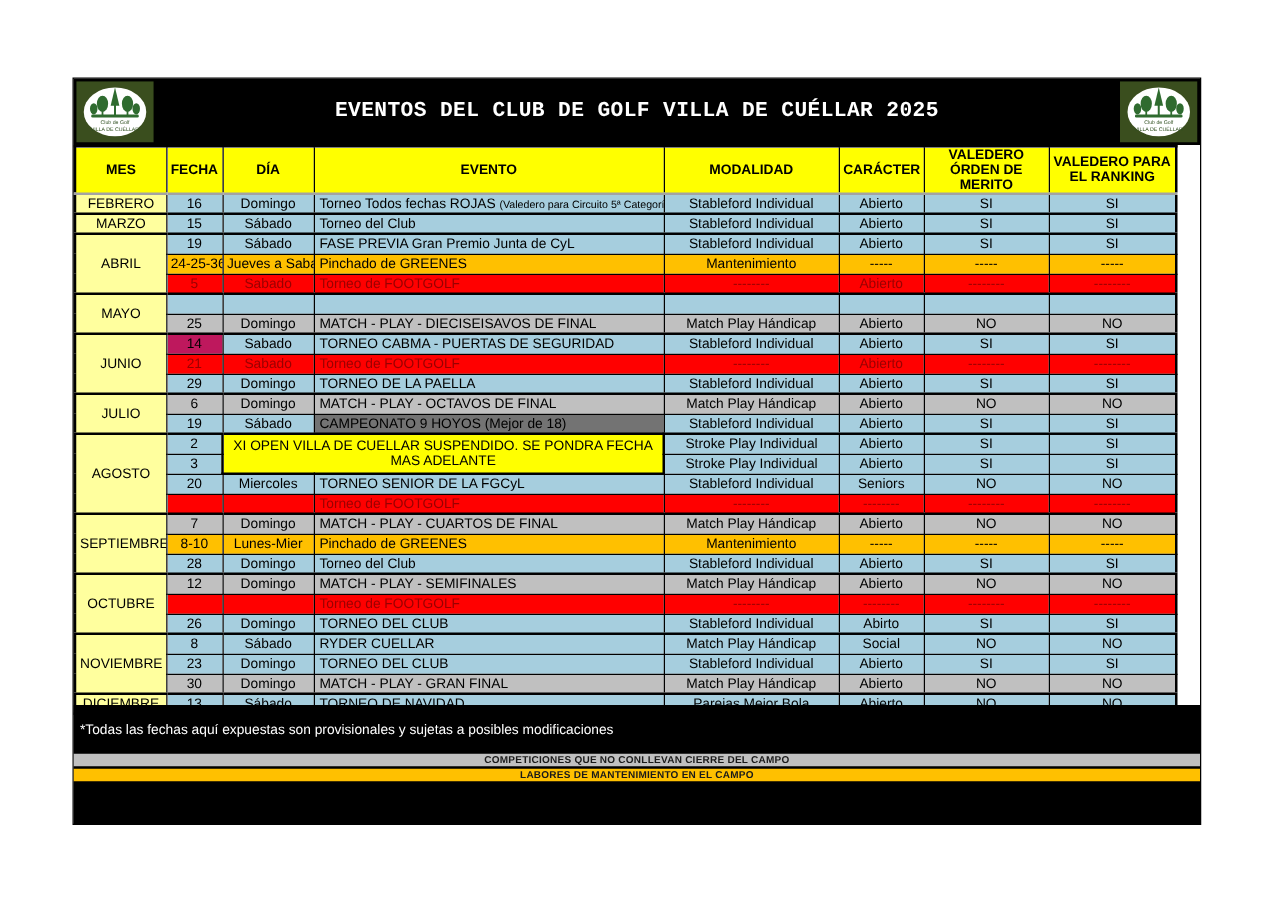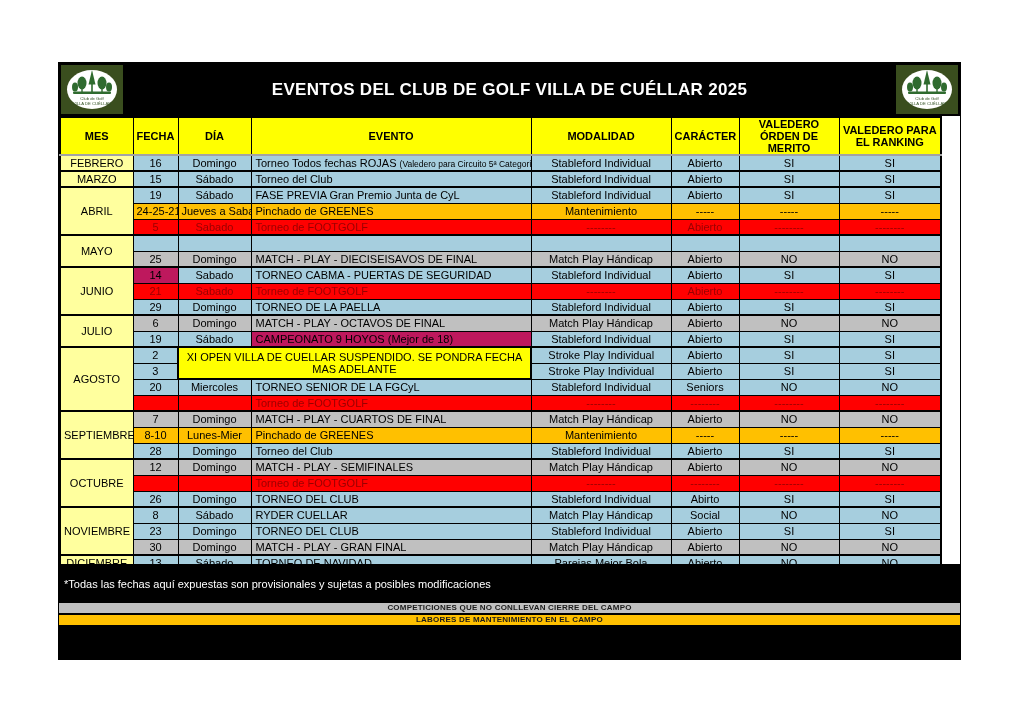--- a/index.html
+++ b/index.html
@@ -14,20 +14,21 @@
   }
   
   .titlebar {
     height:53px; background:#000; display:flex; align-items:center;
     justify-content:space-between; padding:1px 2px;
   }
   .logo { width:62px; height:49px; flex:0 0 auto; }
   .main-title {
     flex:1; text-align:center; color:#fff; font-weight:bold; font-size:17px;
     letter-spacing:0.3px;
+    font-family:Liberation Mono, monospace;
   }
   
   table.events {
     width:881px; border-collapse:collapse; table-layout:fixed;
     border:2px solid #000; font-size:11px;
   }
   .events th, .events td {
     border:1px solid #000; padding:0 3px; text-align:center; overflow:hidden;
     line-height:1.1;
   }
@@ -151,21 +152,21 @@
           <td class="month" rowspan="3" style="background: rgb(255, 255, 158);">ABRIL</td>
           <td style="background: rgb(166, 206, 222);">19</td>
           <td style="background: rgb(166, 206, 222);">Sábado</td>
           <td class="ev" style="background: rgb(166, 206, 222);"><span>FASE PREVIA Gran Premio Junta de CyL</span></td>
           <td style="background: rgb(166, 206, 222);">Stableford Individual</td>
           <td style="background: rgb(166, 206, 222);">Abierto</td>
           <td style="background: rgb(166, 206, 222);">SI</td>
           <td style="background: rgb(166, 206, 222);">SI</td>
         </tr>
         <tr>
-          <td style="background: rgb(255, 192, 0);">24-25-21</td>
+          <td style="background: rgb(255, 192, 0);">24-25-36</td>
           <td style="background: rgb(255, 192, 0);">Jueves a Sabado</td>
           <td class="ev" style="background: rgb(255, 192, 0);"><span>Pinchado de GREENES</span></td>
           <td style="background: rgb(255, 192, 0);">Mantenimiento</td>
           <td style="background: rgb(255, 192, 0);">-----</td>
           <td style="background: rgb(255, 192, 0);">-----</td>
           <td style="background: rgb(255, 192, 0);">-----</td>
         </tr>
         <tr class="red">
           <td style="background: rgb(255, 0, 0);">5</td>
           <td style="background: rgb(255, 0, 0);">Sabado</td>
@@ -228,21 +229,21 @@
           <td style="background: rgb(192, 192, 192);">Domingo</td>
           <td class="ev" style="background: rgb(192, 192, 192);"><span>MATCH - PLAY - OCTAVOS DE FINAL</span></td>
           <td style="background: rgb(192, 192, 192);">Match Play Hándicap</td>
           <td style="background: rgb(192, 192, 192);">Abierto</td>
           <td style="background: rgb(192, 192, 192);">NO</td>
           <td style="background: rgb(192, 192, 192);">NO</td>
         </tr>
         <tr>
           <td style="background: rgb(166, 206, 222);">19</td>
           <td style="background: rgb(166, 206, 222);">Sábado</td>
-          <td class="ev" style="background: #be185d;"><span>CAMPEONATO 9 HOYOS (Mejor de 18)</span></td>
+          <td class="ev" style="background: #737373;"><span>CAMPEONATO 9 HOYOS (Mejor de 18)</span></td>
           <td style="background: rgb(166, 206, 222);">Stableford Individual</td>
           <td style="background: rgb(166, 206, 222);">Abierto</td>
           <td style="background: rgb(166, 206, 222);">SI</td>
           <td style="background: rgb(166, 206, 222);">SI</td>
         </tr>
         <tr class="group-start">
           <td class="month" rowspan="4" style="background: rgb(255, 255, 158);">AGOSTO</td>
           <td style="background: rgb(166, 206, 222);">2</td>
           <td class="suspended" colspan="2" rowspan="2">XI OPEN VILLA DE CUELLAR SUSPENDIDO. SE PONDRA FECHA MAS ADELANTE</td>
           <td style="background: rgb(166, 206, 222);">Stroke Play Individual</td>

